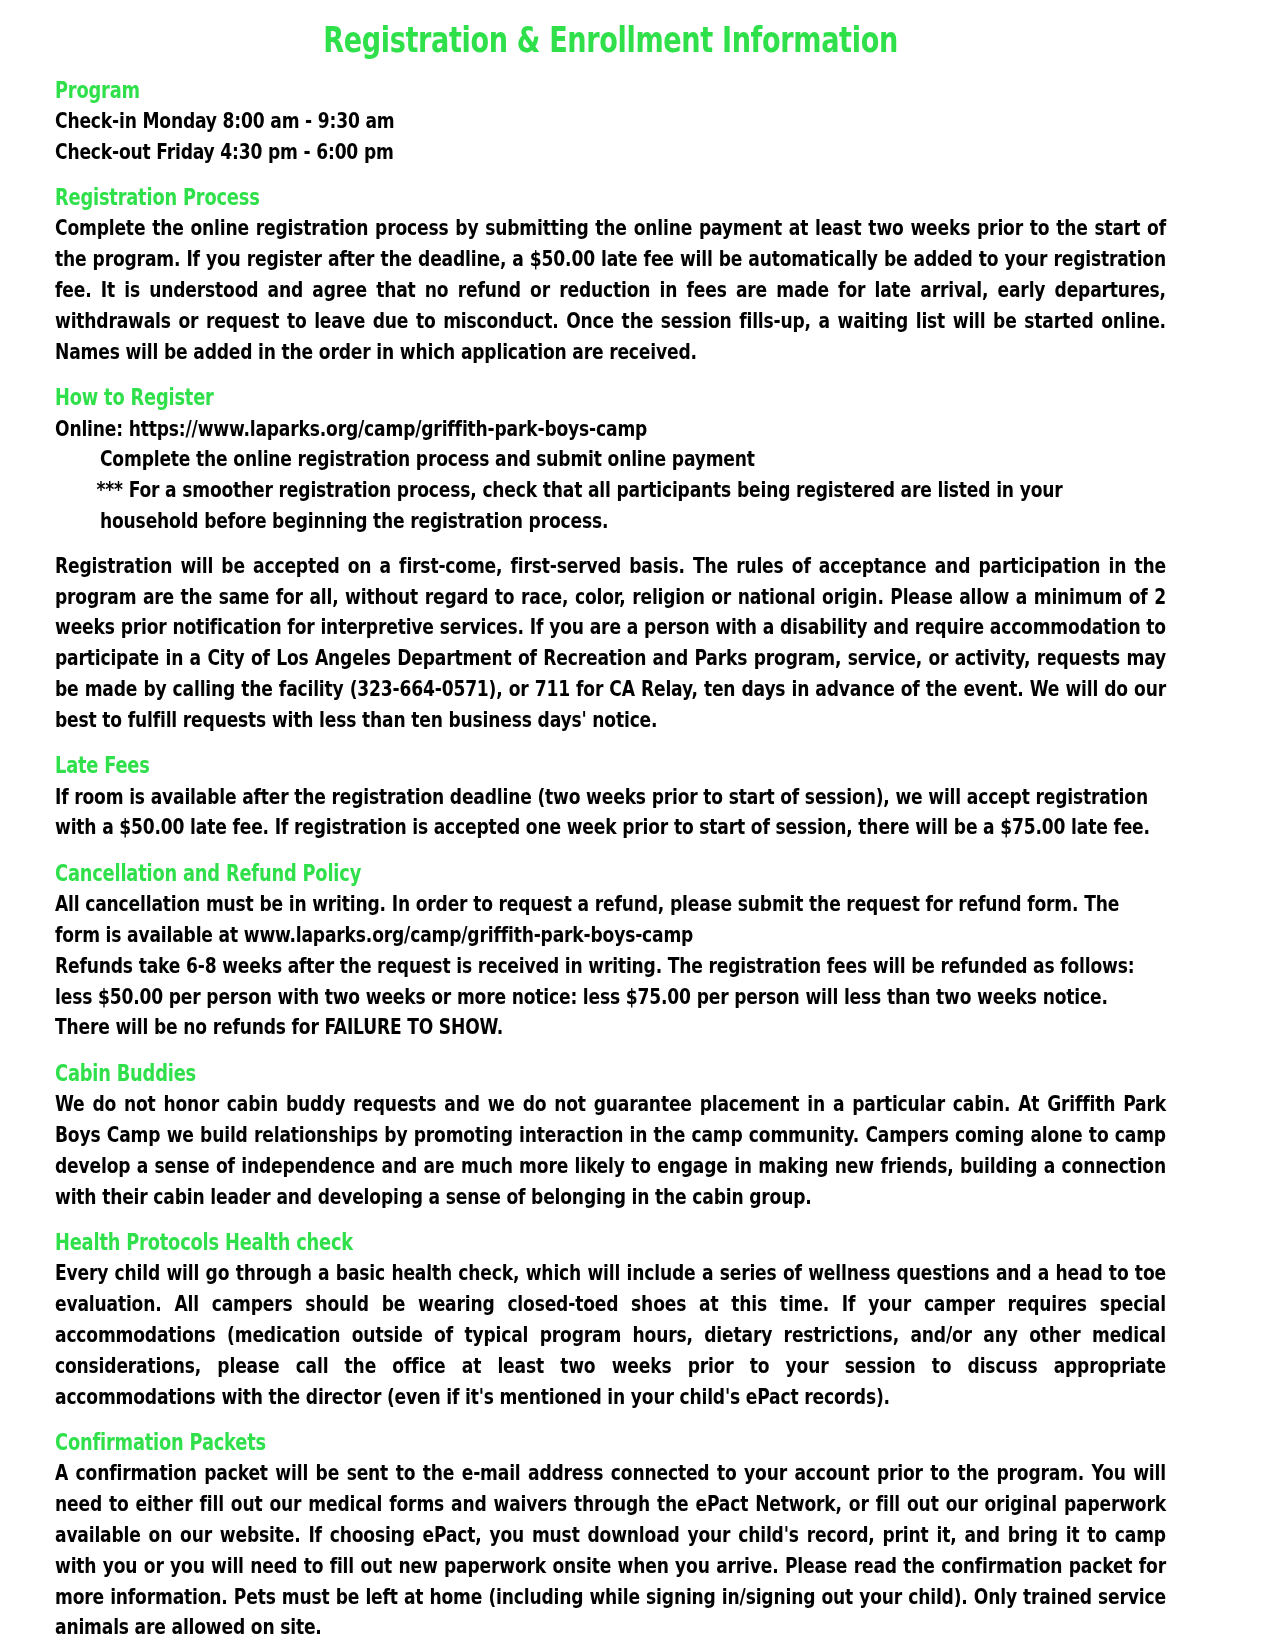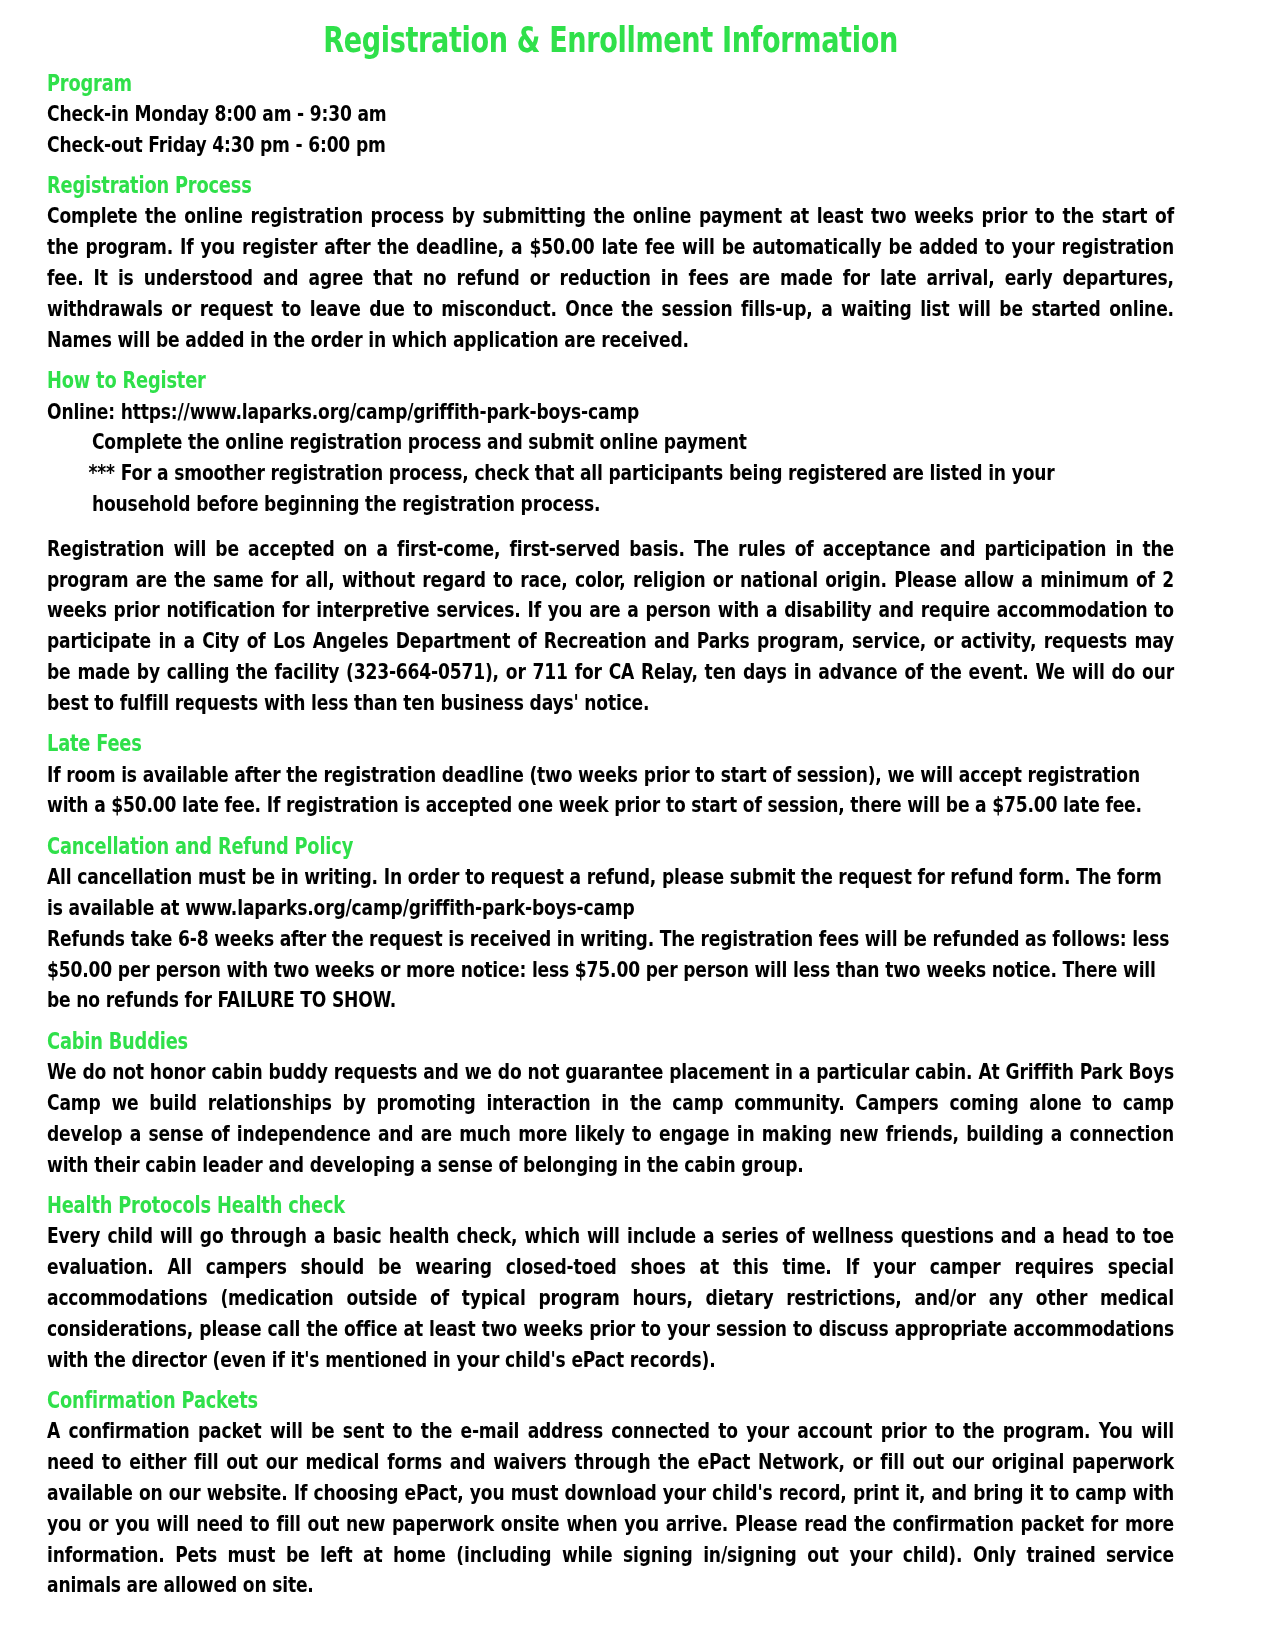--- a/index.html
+++ b/index.html
@@ -65,21 +65,21 @@
   }
   .body-para {
     text-align: justify;
     text-justify: inter-word;
   }
   .body-para.flush { text-align: left; }
   .body-line { white-space: nowrap; }
   .indent-1 { padding-left: 52px; }
   .indent-1b { padding-left: 48px; }
   .gap-md { margin-top: 14px; }
-  .block { margin: 8px; padding: 0; }
+  .block { margin: 16px; padding: 0; }
 </style>
 </head>
 <body>
 
 <div class="page">
 
   <h1 class="doc-title">Registration &amp; Enrollment Information</h1>
 
   <div class="block">
     <div class="section-heading tight-top">Program</div>

